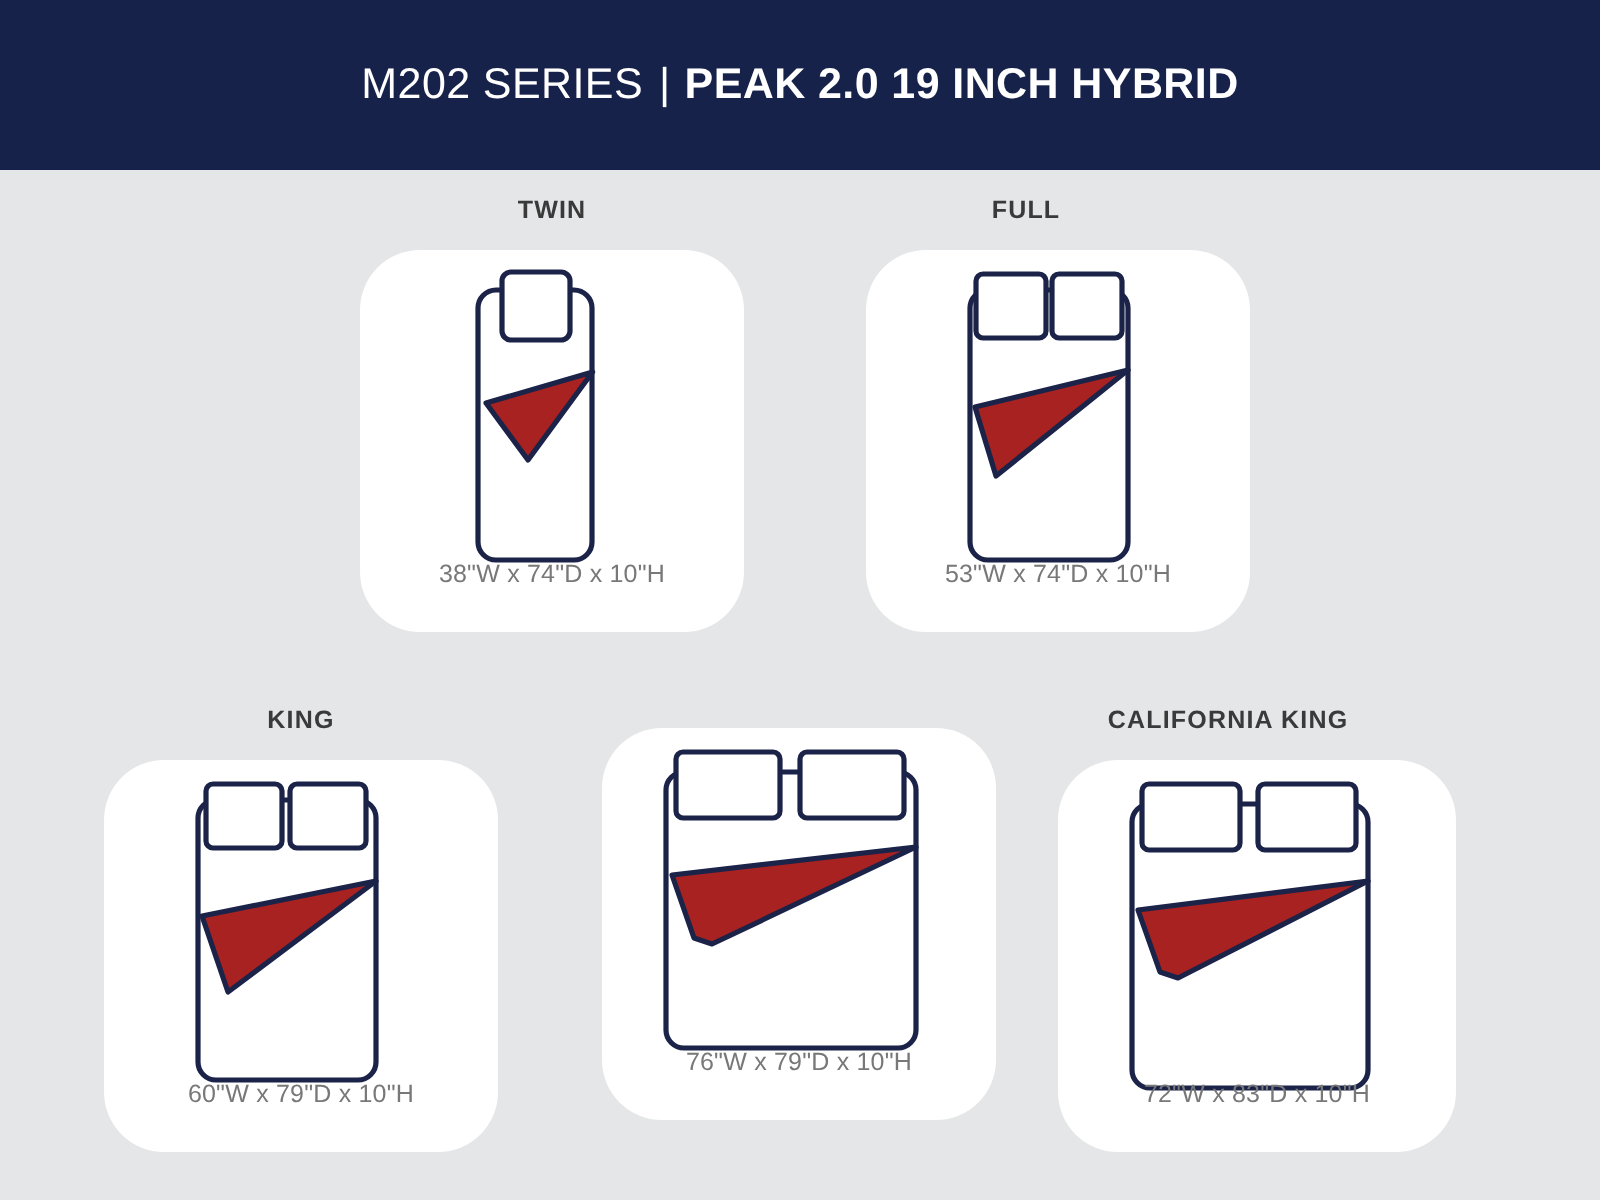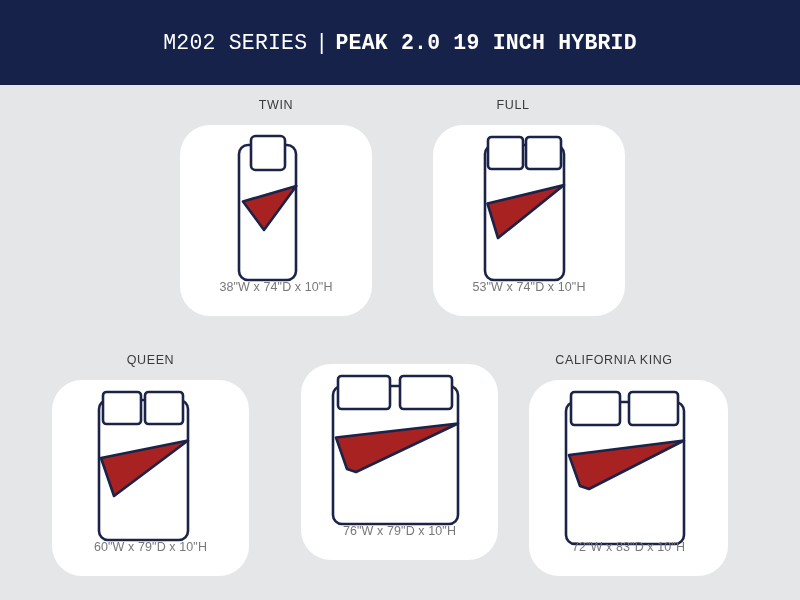--- a/index.html
+++ b/index.html
@@ -18,21 +18,20 @@
   
   #header-bar {
     position: absolute;
     left: 0; top: 0;
     width: 800px;
     height: 85px;
     background: #16224a;
     display: flex;
     align-items: center;
     justify-content: center;
-    font-family: Liberation Mono, monospace;
   }
   #header-title {
     color: #ffffff;
     font-size: 21.5px;
     letter-spacing: 0.2px;
     white-space: nowrap;
     display: flex;
     align-items: baseline;
   }
   .hdr-series { font-weight: 400; }
@@ -45,21 +44,21 @@
     left: 0; top: 85px;
     width: 800px;
     height: 515px;
   }
   .size-block {
     position: absolute;
   }
   .size-label {
     text-align: center;
     font-size: 12.5px;
-    font-weight: normal;
+    font-weight: bold;
     color: #3a3a3a;
     letter-spacing: 0.6px;
     line-height: 14px;
     height: 16px;
   }
   .size-card {
     position: relative;
     margin-top: 11px;
     background: #ffffff;
     border-radius: 30px;
@@ -136,21 +135,21 @@
           <path d="M 131 60 L 54.5 78.5 L 65 113 Z" fill="#a82222" stroke="#1b2349" stroke-width="2.6" stroke-linejoin="round"></path>
           <rect x="55" y="12" width="35" height="32" rx="3.5" ry="3.5" fill="#ffffff" stroke="#1b2349" stroke-width="2.6"></rect>
           <rect x="93" y="12" width="35" height="32" rx="3.5" ry="3.5" fill="#ffffff" stroke="#1b2349" stroke-width="2.6"></rect>
         </svg>
       </div>
       <div class="size-dims" style="top:155px;">53"W x 74"D x 10"H</div>
     </div>
   </div>
 
   <div class="size-block" id="block-queen">
-    <div class="size-label">QUEEN</div>
+    <div class="size-label">KING</div>
     <div class="size-card">
       <div class="bed-figure">
         <svg width="197" height="162" viewBox="0 0 197 162">
           <rect x="47" y="20" width="89" height="140" rx="9" ry="9" fill="#ffffff" stroke="#1b2349" stroke-width="2.6"></rect>
           <path d="M 136 60.5 L 49 78 L 62 116 Z" fill="#a82222" stroke="#1b2349" stroke-width="2.6" stroke-linejoin="round"></path>
           <rect x="51" y="12" width="38" height="32" rx="3.5" ry="3.5" fill="#ffffff" stroke="#1b2349" stroke-width="2.6"></rect>
           <rect x="93" y="12" width="38" height="32" rx="3.5" ry="3.5" fill="#ffffff" stroke="#1b2349" stroke-width="2.6"></rect>
         </svg>
       </div>
       <div class="size-dims" style="top:160px;">60"W x 79"D x 10"H</div>

